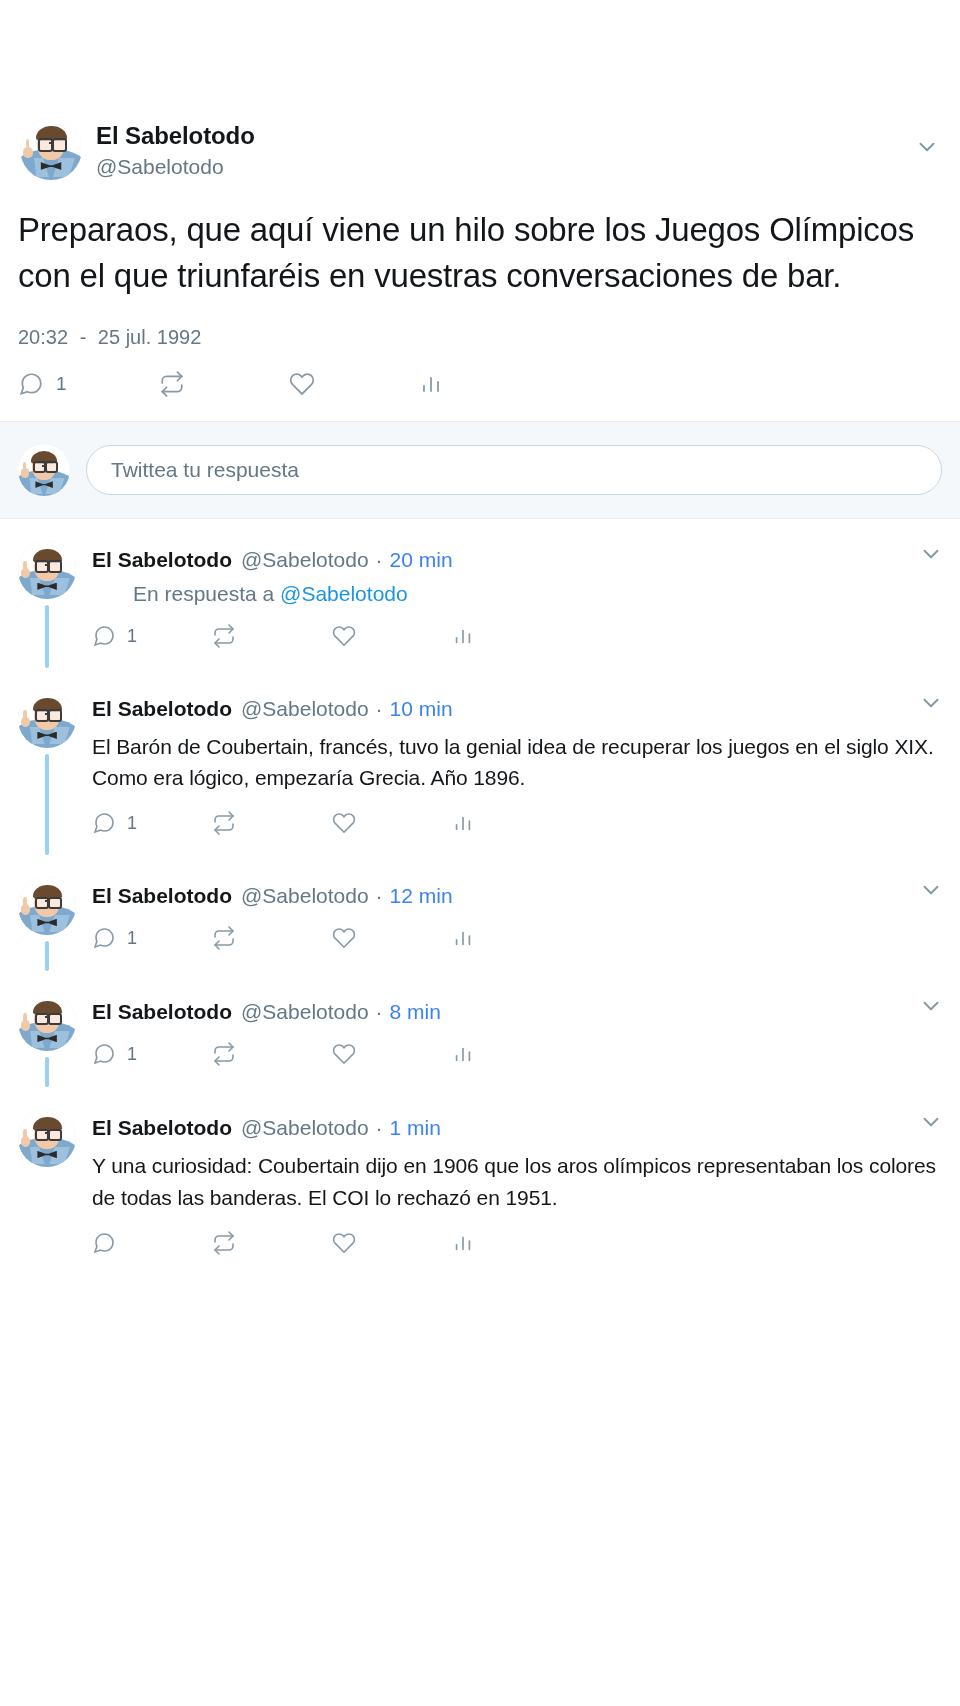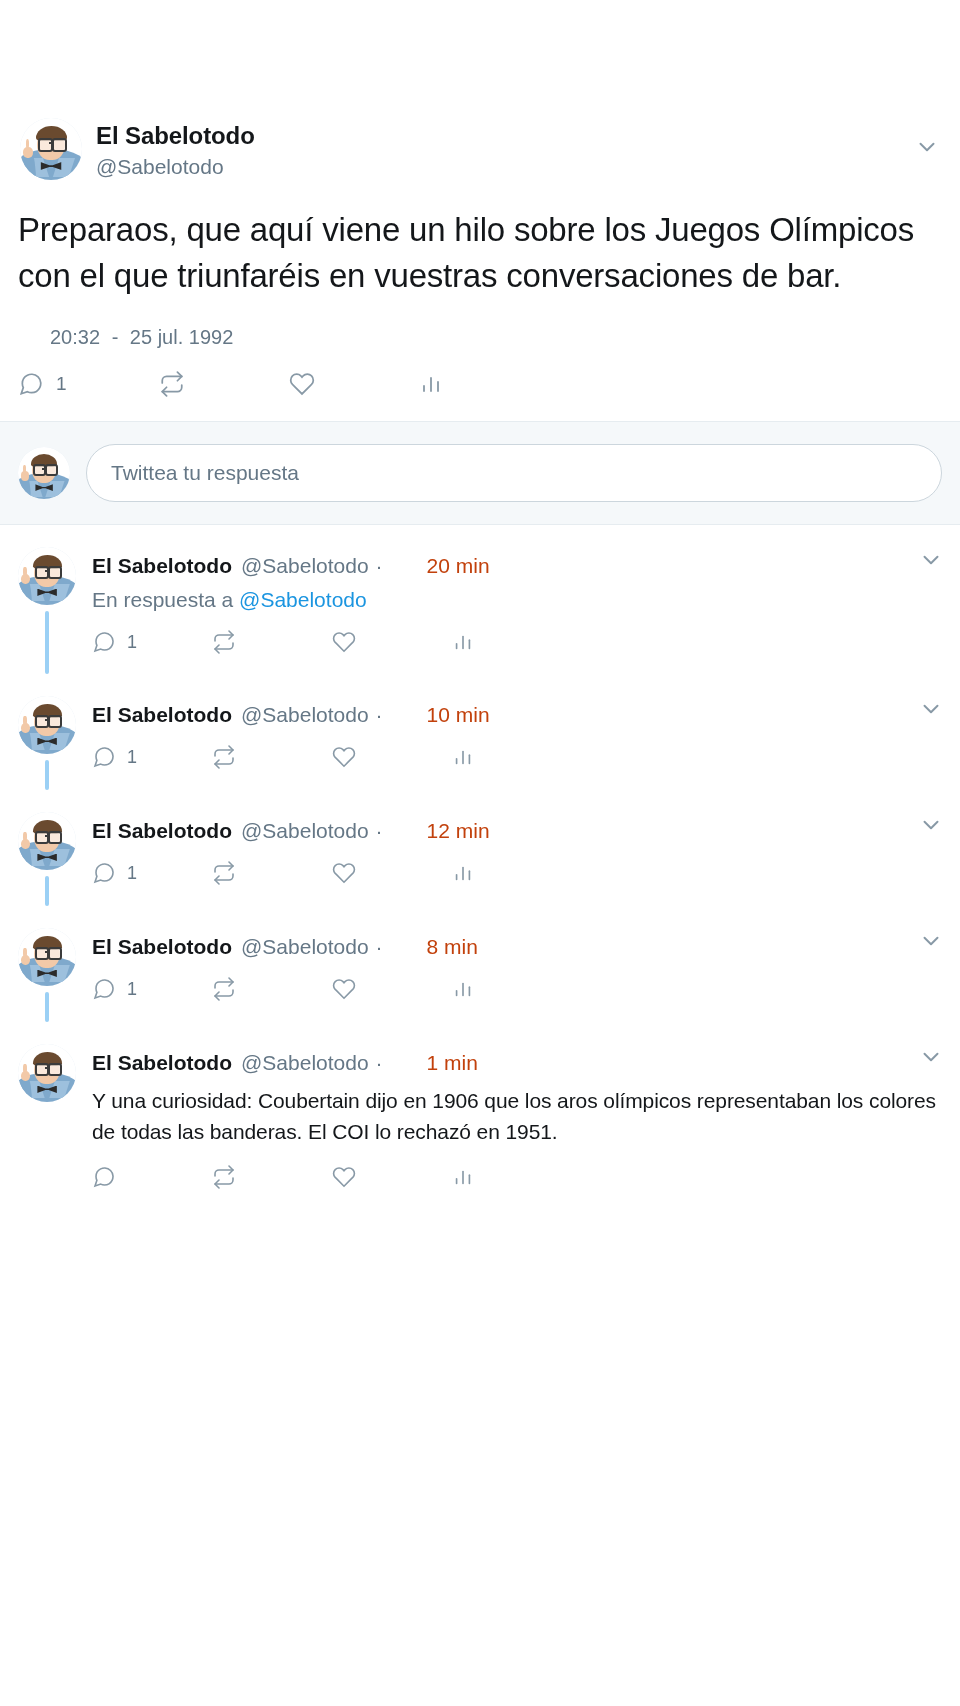--- a/index.html
+++ b/index.html
@@ -165,21 +165,20 @@
     font-size: 33px;
     line-height: 1.42;
     color: #14171a;
     padding: 26px 2px 0 2px;
     letter-spacing: -0.2px;
   }
   .mt-time {
     font-size: 20px;
     color: #657786;
     padding: 26px 2px 0 2px;
-    margin-left: 32px;
   }
   .mt-time .sep { padding: 0 6px; }
 
   .mt-actions {
     display: flex;
     align-items: center;
     padding: 22px 2px 24px 2px;
   }
   .act {
     display: flex;
@@ -198,21 +197,21 @@
   .replybox {
     background: #f5f8fa;
     display: flex;
     align-items: center;
     padding: 22px 18px;
     border-bottom: 1px solid #e6ecf0;
   }
   .rb-avatar { width: 52px; height: 52px; margin-right: 16px; }
   .rb-input {
     flex: 1 1 auto;
-    height: 58px;
+    height: 50px;
     border: 1px solid #ccd6dd;
     border-radius: 999px;
     background: #ffffff;
     font-size: 21px;
     color: #657786;
     padding: 0 24px;
     font-family: "Liberation Sans", sans-serif;
     outline: none;
     box-sizing: border-box;
   }
@@ -245,32 +244,33 @@
   }
   .reply .body { flex: 1 1 auto; padding-bottom: 0; }
   .rp-header {
     display: flex;
     align-items: baseline;
     font-size: 21px;
   }
   .rp-name { font-weight: bold; color: #14171a; }
   .rp-handle { color: #657786; margin-left: 9px; }
   .rp-dot { color: #657786; margin: 0 7px; }
-  .rp-time { color: #c2410c; margin-left: 37px; }
+  .rp-time { color: #3b82f6; }
   .rp-caret {
     margin-left: auto;
     color: #8899a6;
     display: flex;
     align-items: center;
     padding-left: 10px;
   }
   .rp-replyto {
     font-size: 21px;
     color: #657786;
     margin-top: 10px;
+    margin-left: 41px;
   }
   .rp-replyto .at { color: #1b95e0; }
   .rp-text {
     font-size: 21px;
     line-height: 1.48;
     color: #14171a;
     margin-top: 10px;
     letter-spacing: -0.1px;
   }
   .rp-actions {
@@ -478,20 +478,21 @@
         <span class="rp-handle">@Sabelotodo</span>
         <span class="rp-dot">·</span>
         <span class="rp-time">10 min</span>
         <span class="rp-caret">
           <svg width="26" height="26" viewBox="0 0 24 24" fill="none" stroke="currentColor" stroke-width="1.8" stroke-linecap="round" stroke-linejoin="round">
                 <polyline points="6 9 12 15 18 9"></polyline>
               </svg>
         </span>
       </div>
 
+      <div class="rp-text">El Barón de Coubertain, francés, tuvo la genial idea de recuperar los juegos en el siglo XIX. Como era lógico, empezaría Grecia. Año 1896.</div>
       <div class="rp-actions">
         <div class="rp-act">
           <svg width="24" height="24" viewBox="0 0 24 24" fill="none" stroke="currentColor" stroke-width="1.6">
                 <path d="M21 11.5a8.38 8.38 0 0 1-.9 3.8 8.5 8.5 0 0 1-7.6 4.7 8.38 8.38 0 0 1-3.8-.9L3 21l1.9-5.7a8.38 8.38 0 0 1-.9-3.8 8.5 8.5 0 0 1 4.7-7.6 8.38 8.38 0 0 1 3.8-.9h.5a8.48 8.48 0 0 1 8 8v.5z"></path>
               </svg>
           <span class="cnt">1</span>
         </div>
         <div class="rp-act">
           <svg width="24" height="24" viewBox="0 0 24 24" fill="none" stroke="currentColor" stroke-width="1.6" stroke-linecap="round" stroke-linejoin="round">
                 <polyline points="17 1 21 5 17 9"></polyline>

